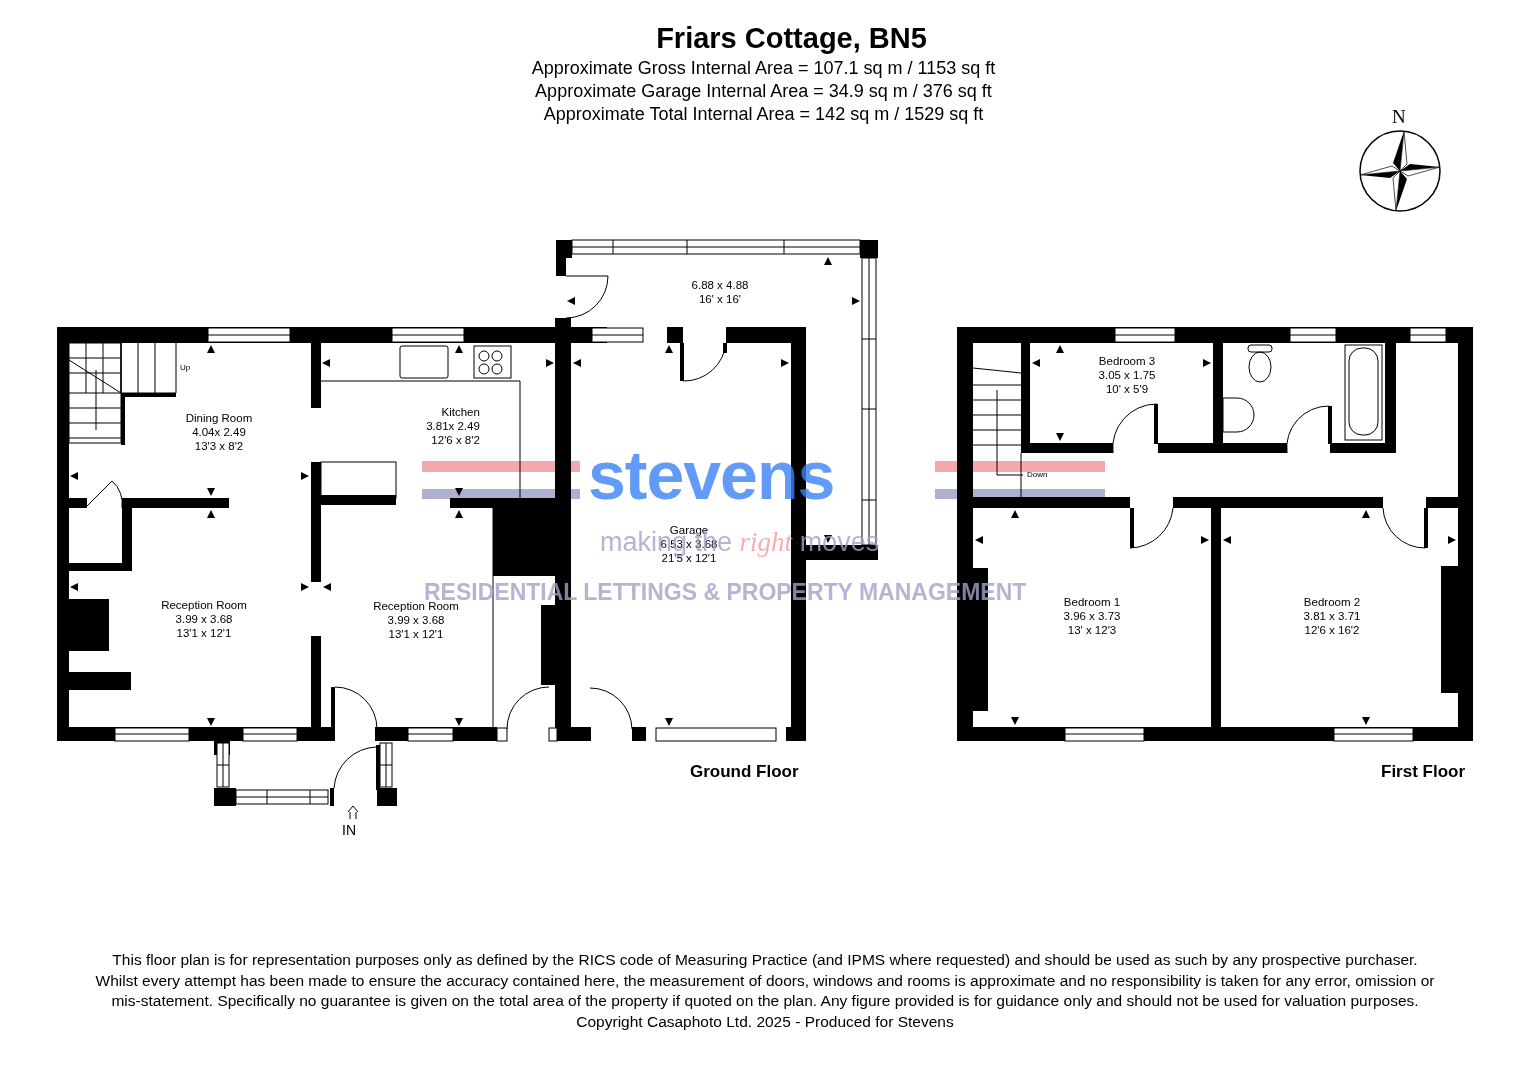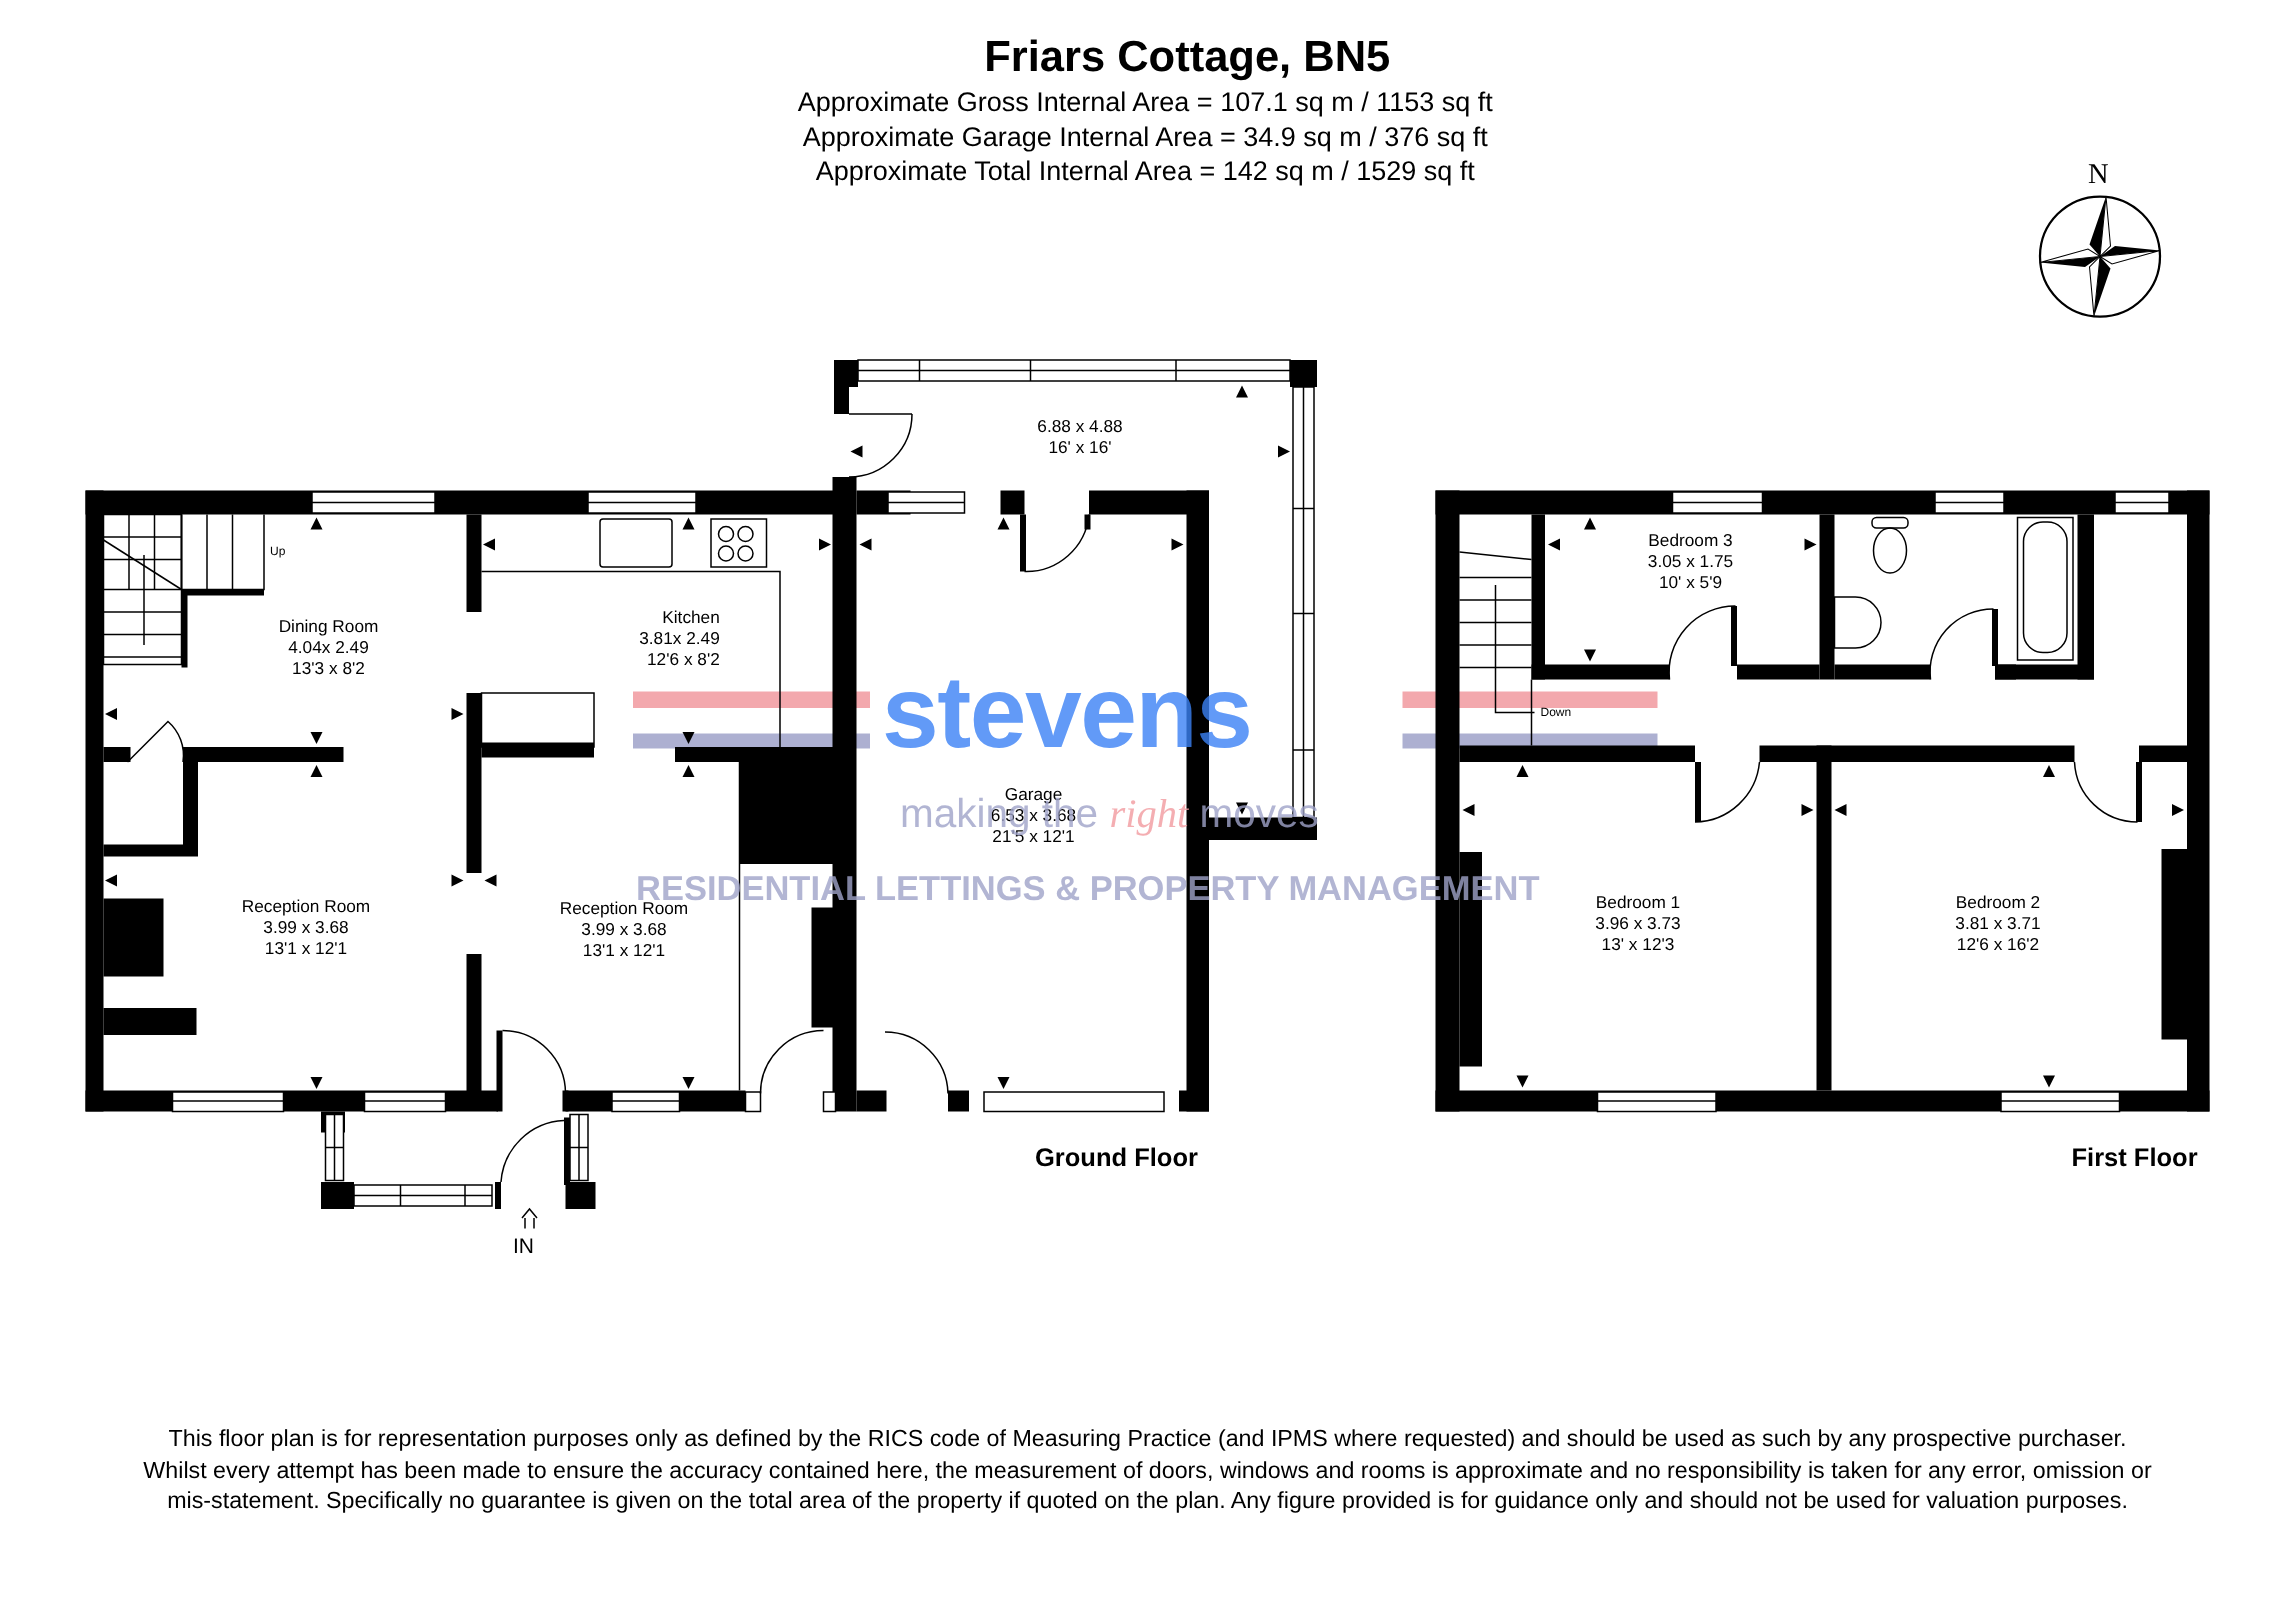--- a/index.html
+++ b/index.html
@@ -337,13 +337,14 @@
   <polygon points="85,39 55,36 45,43" fill="#000"></polygon>
   <polygon points="85,39 53,48 45,43" fill="#fff" stroke="#000" stroke-width="0.7"></polygon>
   <polygon points="41,83 52,51 45,43" fill="#000"></polygon>
   <polygon points="41,83 38,50 45,43" fill="#fff" stroke="#000" stroke-width="0.7"></polygon>
   <polygon points="5,47 35,50 45,43" fill="#000"></polygon>
   <polygon points="5,47 37,38 45,43" fill="#fff" stroke="#000" stroke-width="0.7"></polygon>
 </svg>
 
 <div class="disc">
   <div>This floor plan is for representation purposes only as defined by the RICS code of Measuring Practice (and IPMS where requested) and should be used as such by any prospective purchaser. Whilst every attempt has been made to ensure the accuracy contained here, the measurement of doors, windows and rooms is approximate and no responsibility is taken for any error, omission or mis-statement. Specifically no guarantee is given on the total area of the property if quoted on the plan. Any figure provided is for guidance only and should not be used for valuation purposes.</div>
+  <div>Copyright Casaphoto Ltd. 2025 - Produced for Stevens</div>
 </div>
 
 </body></html>

